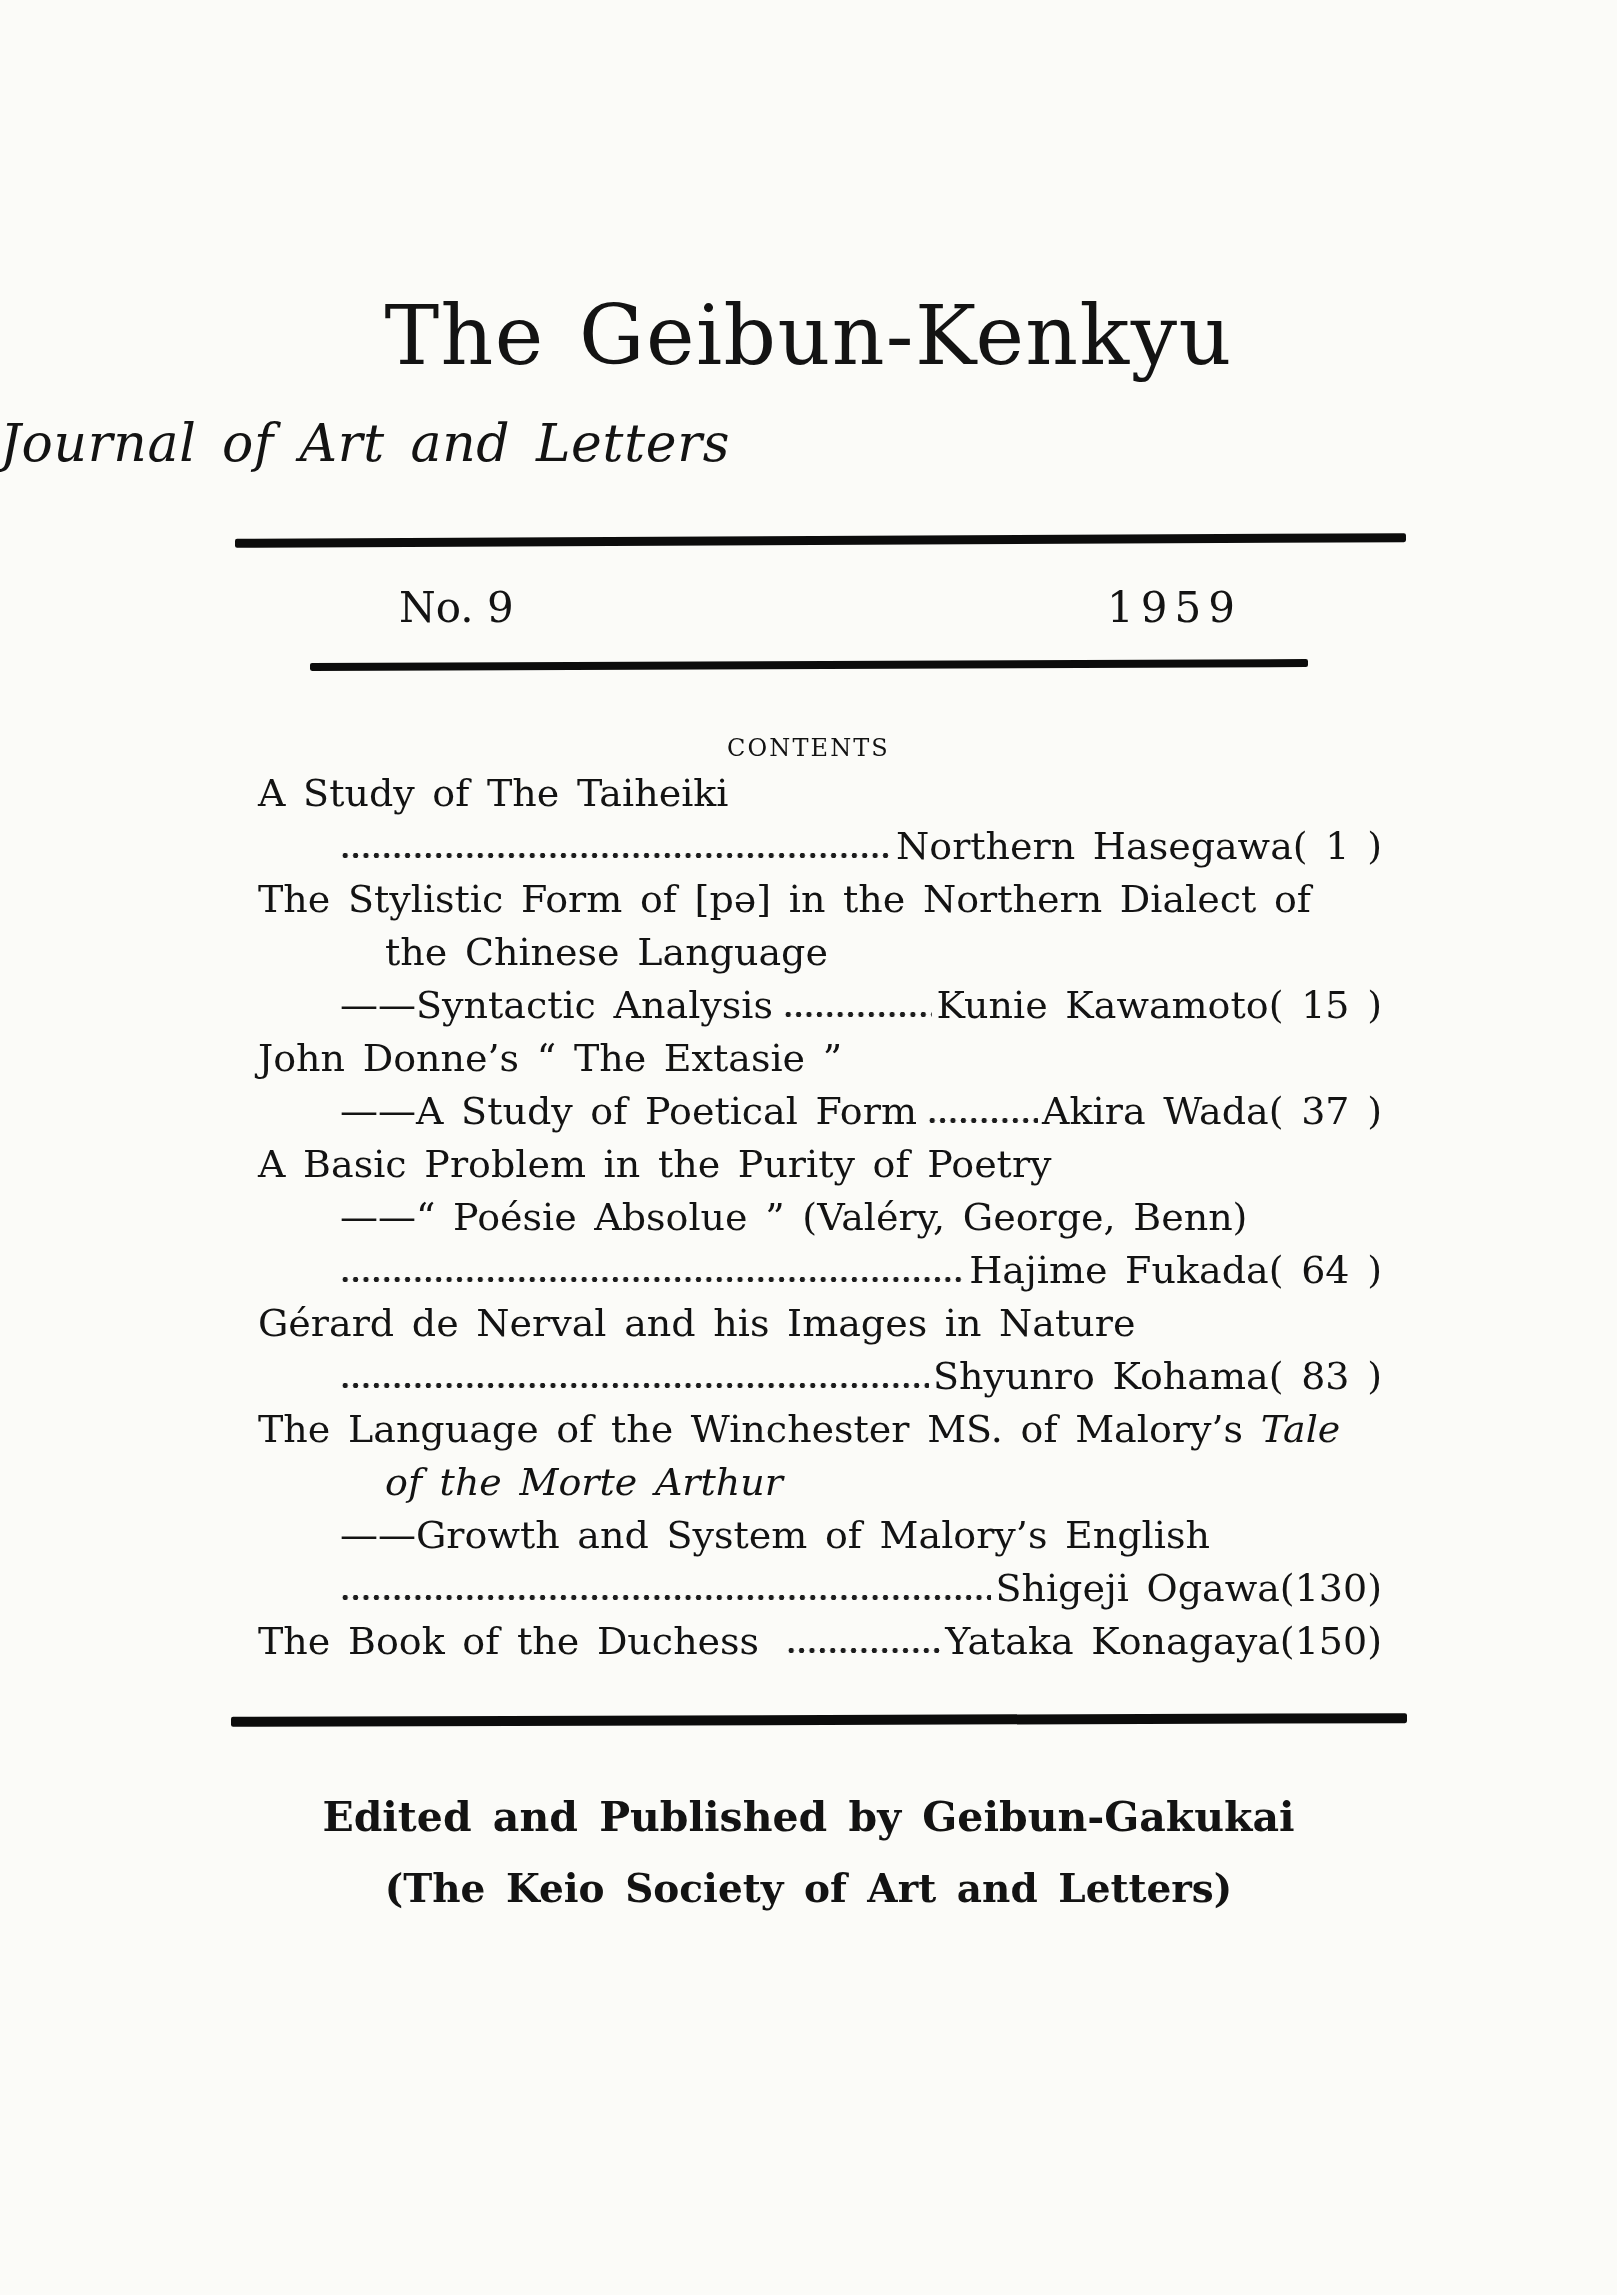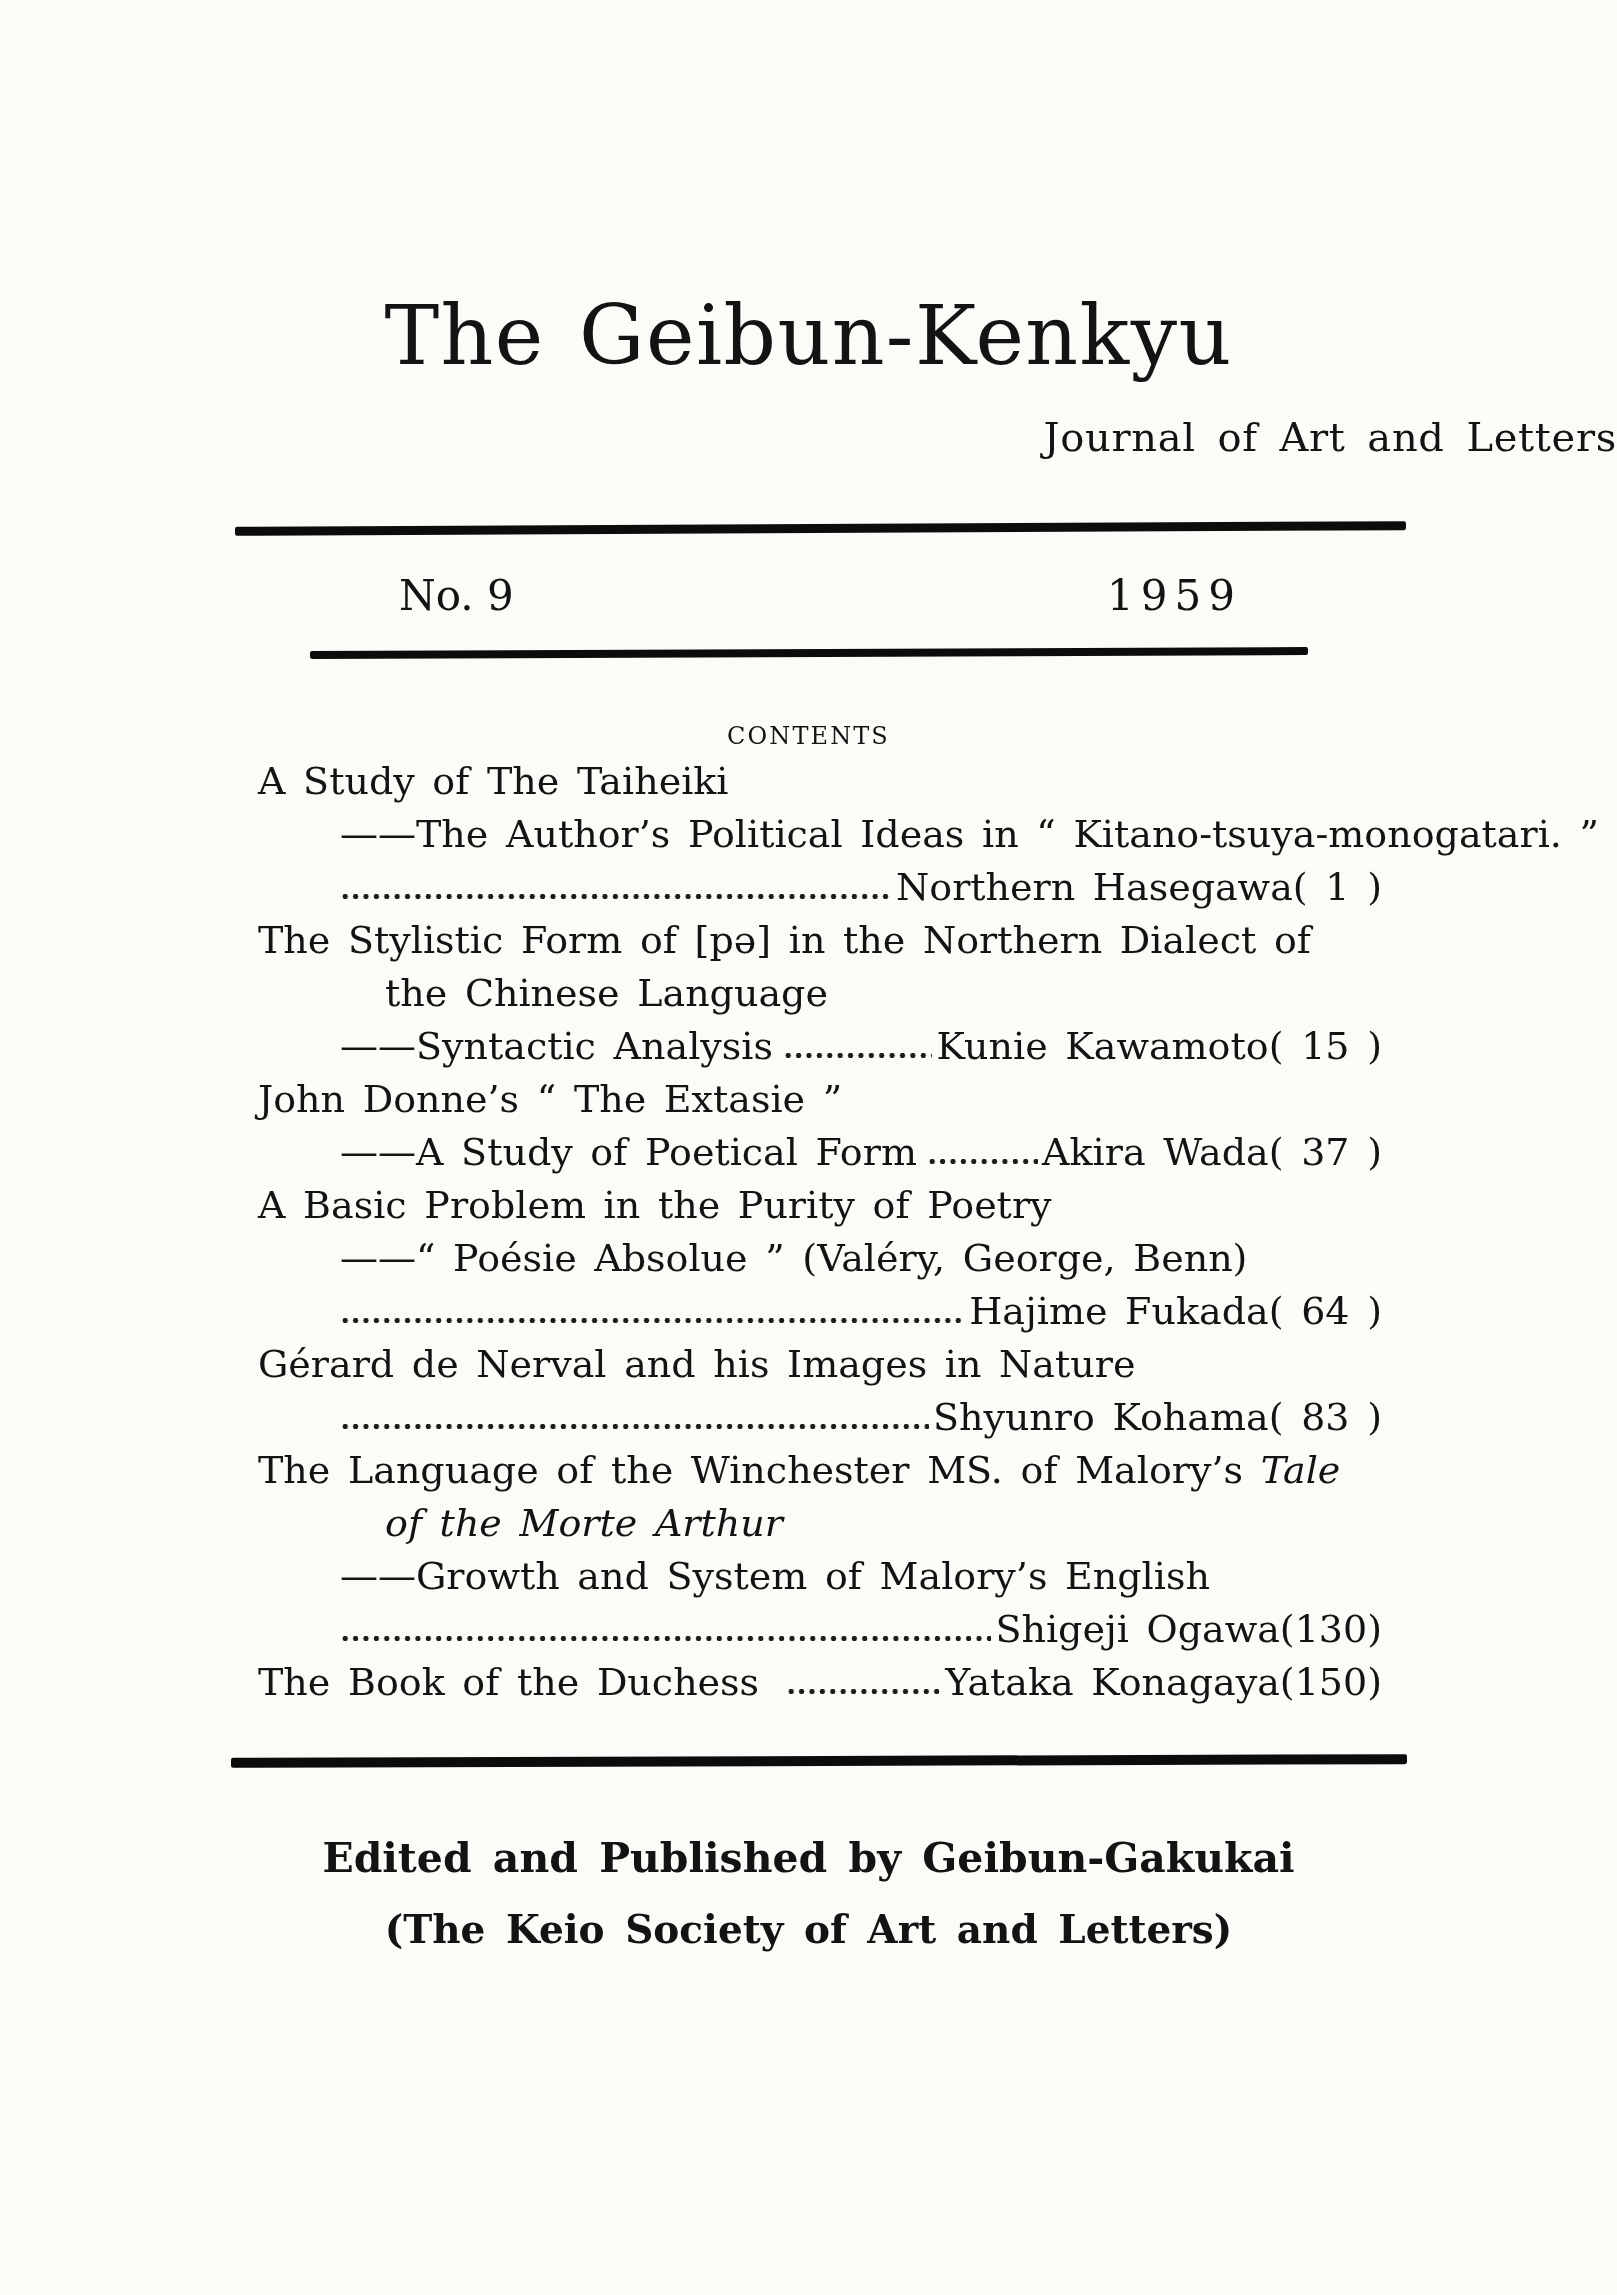--- a/index.html
+++ b/index.html
@@ -22,26 +22,27 @@
   .journal-title{
     margin:0;
     text-align:center;
     font-size:82px;
     font-weight:normal;
     line-height:1;
     letter-spacing:1.4px;
     word-spacing:7px;
   }
   .journal-subtitle{
-    text-align:right;
-    font-size:40px;
+    text-align:left;
+    font-size:52px;
     line-height:1;
     margin-top:40px;
     word-spacing:8.3px;
     letter-spacing:0.7px;
+    font-style:italic;
   }
   
   .rule{background:#0c0c0c;border-radius:2.1px;}
   .rule-top{width:1171px;height:9px;margin:67px 0 0 235px;transform:rotate(-0.28deg);}
   .rule-mid{width:998px;height:8.3px;margin:29px 0 0 310px;transform:rotate(-0.22deg);}
   .rule-bottom{width:1176px;height:9.7px;margin:43px 0 0 231px;transform:rotate(-0.18deg);}
   
   .issue-row{
     display:flex;
     justify-content:space-between;
@@ -130,27 +131,20 @@
 
   <ul class="toc">
       <li class="toc-line ind0">
     <span class="toc-text">A Study of The Taiheiki</span>
     
     
     
     
   </li>
       <li class="toc-line ind1">
-    <span class="toc-text">——The Author’s Political Ideas in “ Kitano-tsuya-monogatari. ”</span>
-    
-    
-    
-    
-  </li>
-      <li class="toc-line ind1">
     
     
     <span class="leader"></span>
     <span class="toc-author">Northern Hasegawa</span>
     <span class="toc-page">( 1 )</span>
   </li>
       <li class="toc-line ind0">
     <span class="toc-text">The Stylistic Form of [pə] in the Northern Dialect of</span>
     
     

